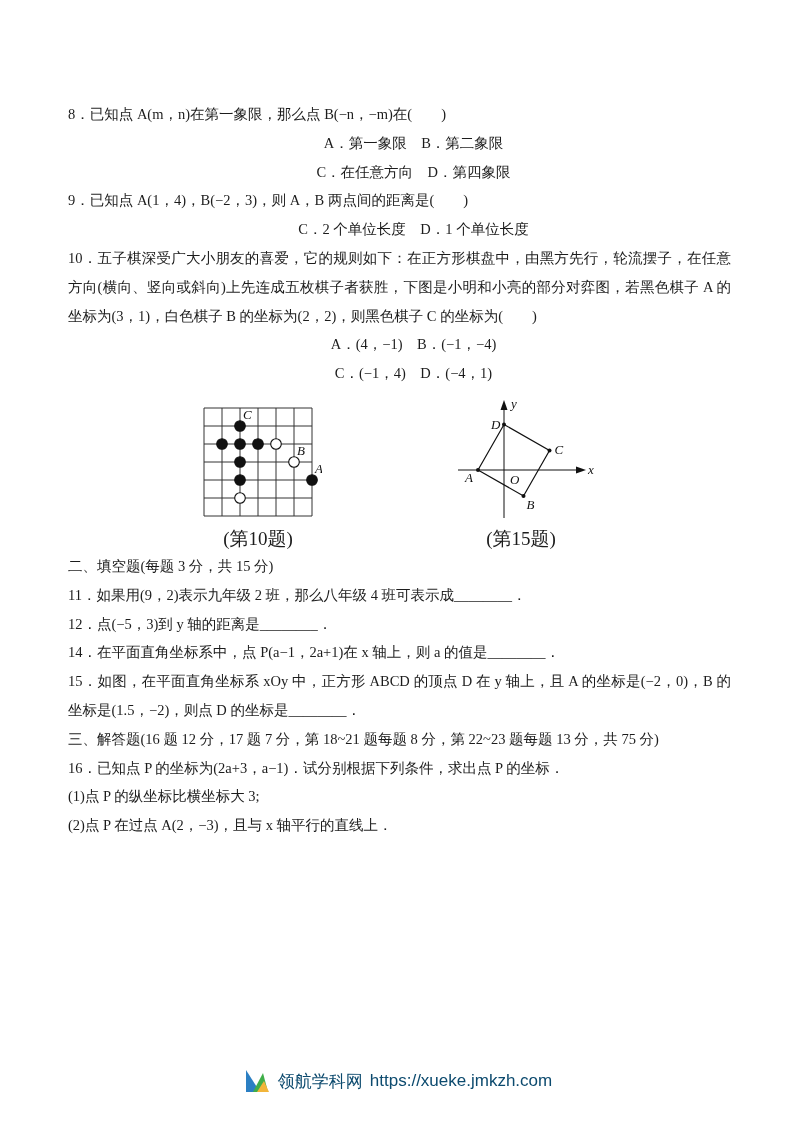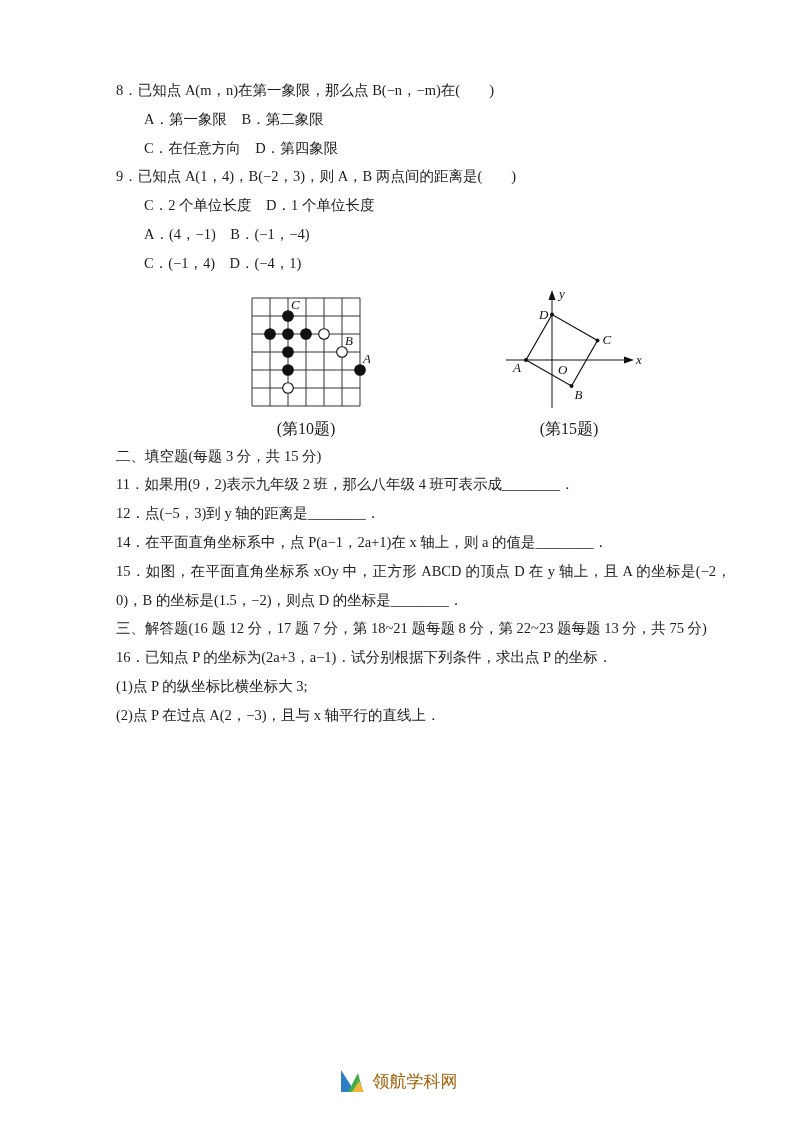--- a/index.html
+++ b/index.html
@@ -2,53 +2,54 @@
 <html><head>
 <meta charset="utf-8">
 <style>
   * { margin:0; padding:0; box-sizing:border-box; }
   html, body { background:#ffffff; }
   body {
     width:793px; height:1122px; position:relative; overflow:hidden;
     font-family:"Liberation Serif","DejaVu Serif",serif;
     color:#1c1c1c;
   }
-  .content { padding:76px 62px 0 68px;margin-left:48px; }
+  .content { padding:100px 62px 0 68px; }
   p.line {
     font-size:14.5px; line-height:28.8px; text-align:justify;
     word-break:break-all;
   }
-  p.opts { padding-left:28px; text-align:left; }
+  p.opts { padding-left:28px; text-align:center; }
   .figures { display:flex; align-items:flex-end; margin:6px 0 2px; }
   .fig { display:flex; flex-direction:column; align-items:center; }
   .fig1 { margin-left:126px; }
   .fig2 { margin-left:120px; }
-  .fig figcaption { font-size:16px; line-height:22px; margin-top:2px; }
+  .fig figcaption { font-size:19px; line-height:22px; margin-top:2px; }
   svg text { font-family:"Liberation Serif","DejaVu Serif",serif; font-size:13px; fill:#111; }
   svg text.it { font-style:italic; }
   .footer {
     position:absolute; left:0; right:0; bottom:26px;
     display:flex; justify-content:center; align-items:center; gap:7px;
     font-family:"Liberation Sans","DejaVu Sans",sans-serif;
-    font-size:17px; color:#a16207;
+    font-size:17px; color:#0c4a6e;
   }
 </style>
 </head>
 <body>
 
 <div class="page">
   <div class="content">
 
     <p class="line">8．已知点 A(m，n)在第一象限，那么点 B(−n，−m)在(　　)</p>
     <p class="line opts">A．第一象限　B．第二象限</p>
     <p class="line opts">C．在任意方向　D．第四象限</p>
 
     <p class="line">9．已知点 A(1，4)，B(−2，3)，则 A，B 两点间的距离是(　　)</p>
     <p class="line opts">C．2 个单位长度　D．1 个单位长度</p>
 
+    <p class="line">10．五子棋深受广大小朋友的喜爱，它的规则如下：在正方形棋盘中，由黑方先行，轮流摆子，在任意方向(横向、竖向或斜向)上先连成五枚棋子者获胜，下图是小明和小亮的部分对弈图，若黑色棋子 A 的坐标为(3，1)，白色棋子 B 的坐标为(2，2)，则黑色棋子 C 的坐标为(　　)</p>
     <p class="line opts">A．(4，−1)　B．(−1，−4)</p>
     <p class="line opts">C．(−1，4)　D．(−4，1)</p>
 
     <div class="figures">
       <figure class="fig fig1">
         <svg id="board-svg" width="128" height="128" viewBox="0 0 128 128">
             <g stroke="#333" stroke-width="1">
               <line x1="10" y1="10" x2="10" y2="118"></line>
               <line x1="28" y1="10" x2="28" y2="118"></line>
               <line x1="46" y1="10" x2="46" y2="118"></line>
@@ -119,14 +120,15 @@
     <p class="line">(2)点 P 在过点 A(2，−3)，且与 x 轴平行的直线上．</p>
   </div>
 
   <div class="footer">
     <svg class="logo" width="30" height="30" viewBox="0 0 30 30">
       <polygon points="5,26 5,4 19,26" fill="#2b7fc3"></polygon>
       <polygon points="12,26 22,7 27,26" fill="#3fae49"></polygon>
       <polygon points="16,26 23,15 28,26" fill="#f2b53a"></polygon>
     </svg>
     <span>领航学科网</span>
+    <span>https://xueke.jmkzh.com</span>
   </div>
 </div>
 
 </body></html>

